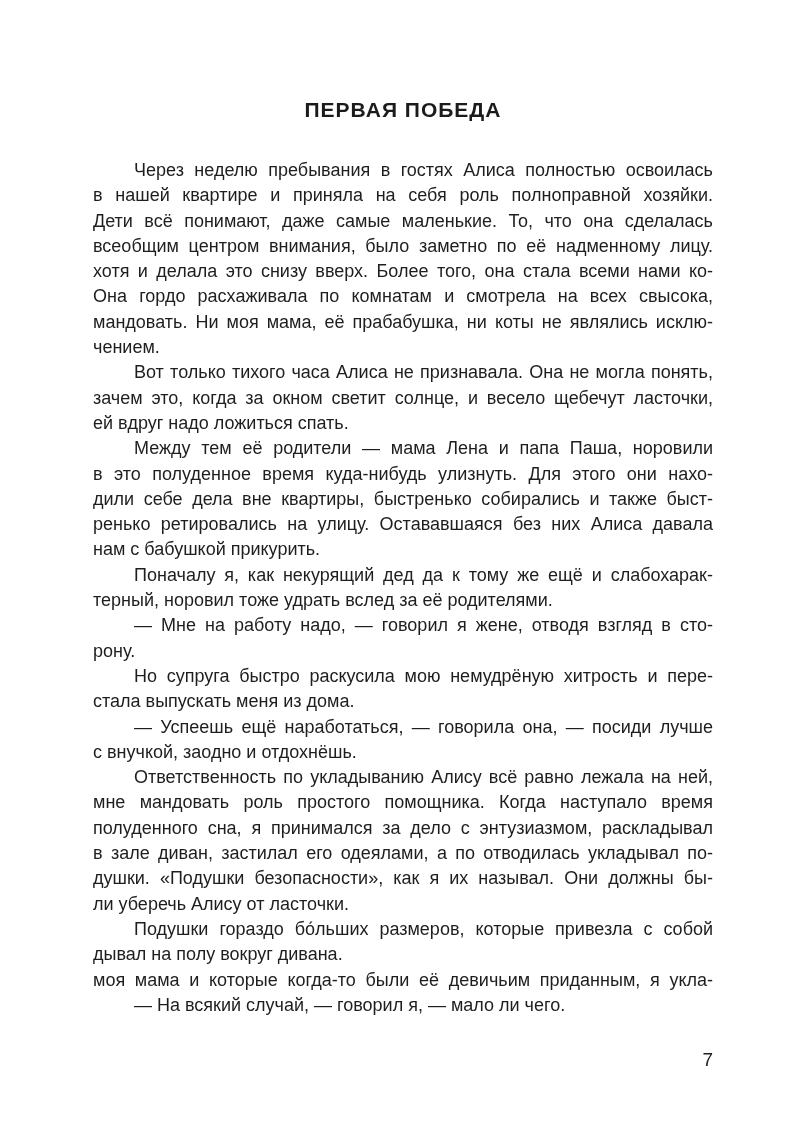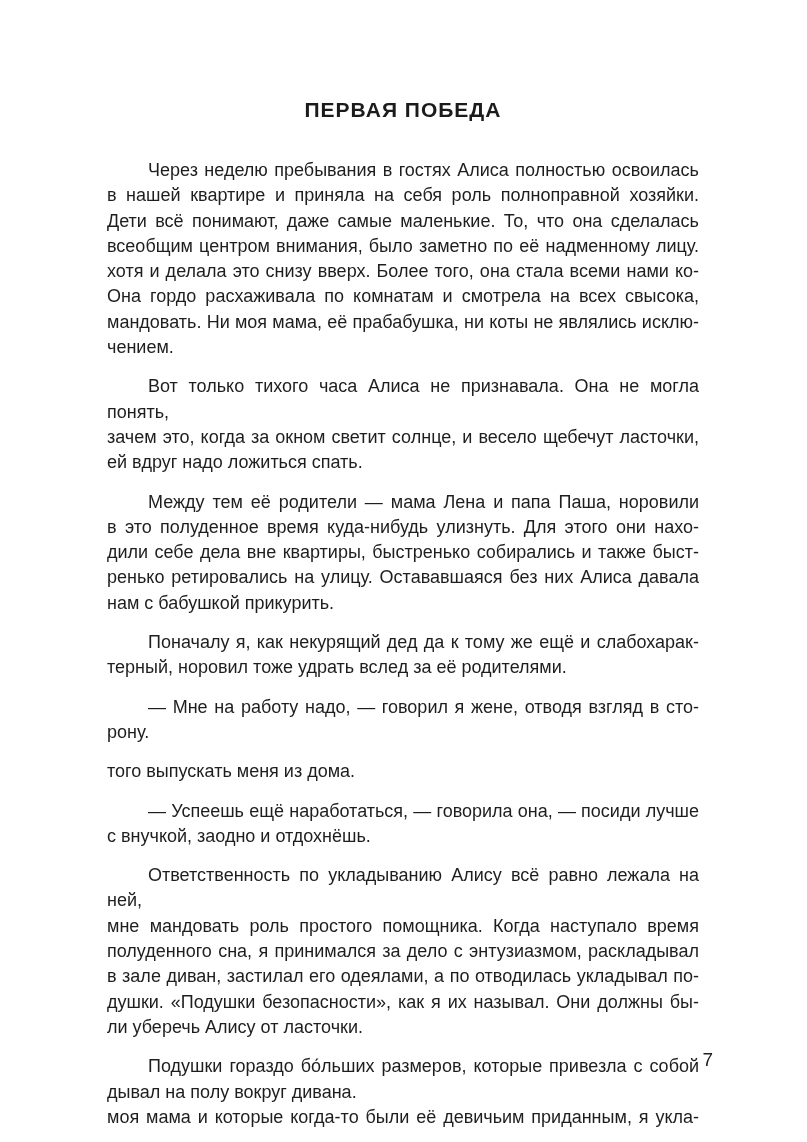--- a/index.html
+++ b/index.html
@@ -25,21 +25,21 @@
   .chapter-title {
     margin: 0 0 36px 0;
     text-align: center;
     font-size: 21px;
     font-weight: 700;
     letter-spacing: 1px;
     color: #1b1b1b;
     font-family: "Liberation Sans", sans-serif;
   }
   .para {
-    margin: 14px;
+    margin: 0;
     padding: 0;
   }
   .line {
     font-size: 18px;
     line-height: 25.3px;
     color: #1e1e1e;
     text-align: justify;
     text-align-last: justify;
     white-space: normal;
   }
@@ -90,21 +90,22 @@
         </div>
         <div class="para">
           <div class="line first">Поначалу я, как некурящий дед да к тому же ещё и слабохарак-</div>
           <div class="line last">терный, норовил тоже удрать вслед за её родителями.</div>
         </div>
         <div class="para">
           <div class="line first">— Мне на работу надо, — говорил я жене, отводя взгляд в сто-</div>
           <div class="line last">рону.</div>
         </div>
         <div class="para">
-          <div class="line last">того выпускать меня из дома.</div>
+          <div class="line first">Но супруга быстро раскусила мою немудрёную хитрость и пере-</div>
+          <div class="line last">стала выпускать меня из дома.</div>
         </div>
         <div class="para">
           <div class="line first">— Успеешь ещё наработаться, — говорила она, — посиди лучше</div>
           <div class="line last">с внучкой, заодно и отдохнёшь.</div>
         </div>
         <div class="para">
           <div class="line first">Ответственность по укладыванию Алису всё равно лежала на ней,</div>
           <div class="line">мне мандовать роль простого помощника. Когда наступало время</div>
           <div class="line">полуденного сна, я принимался за дело с энтузиазмом, раскладывал</div>
           <div class="line">в зале диван, застилал его одеялами, а по отводилась укладывал по-</div>

